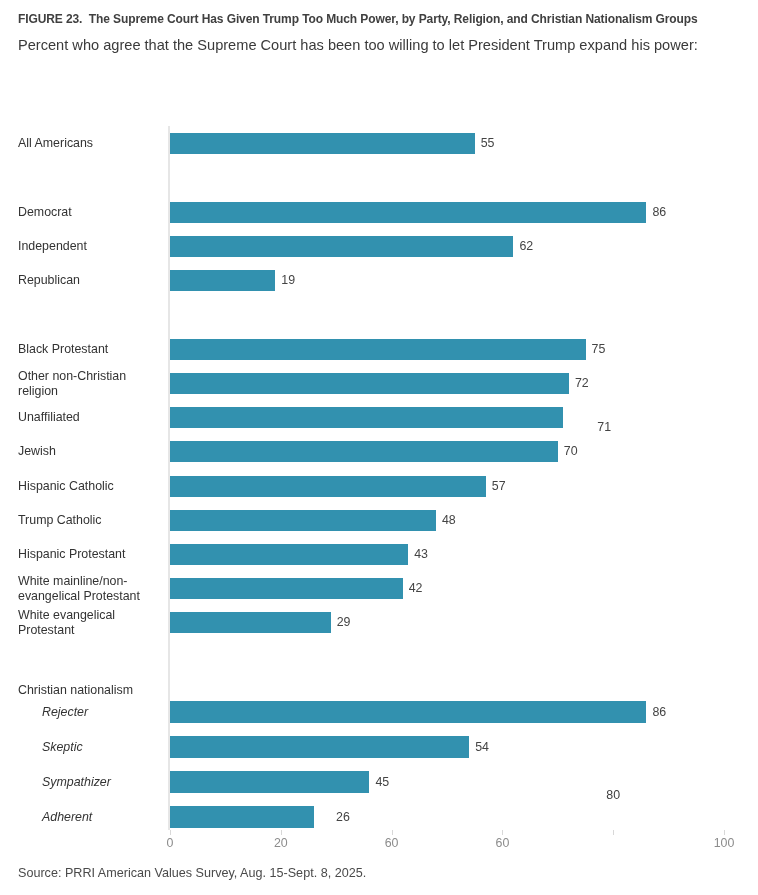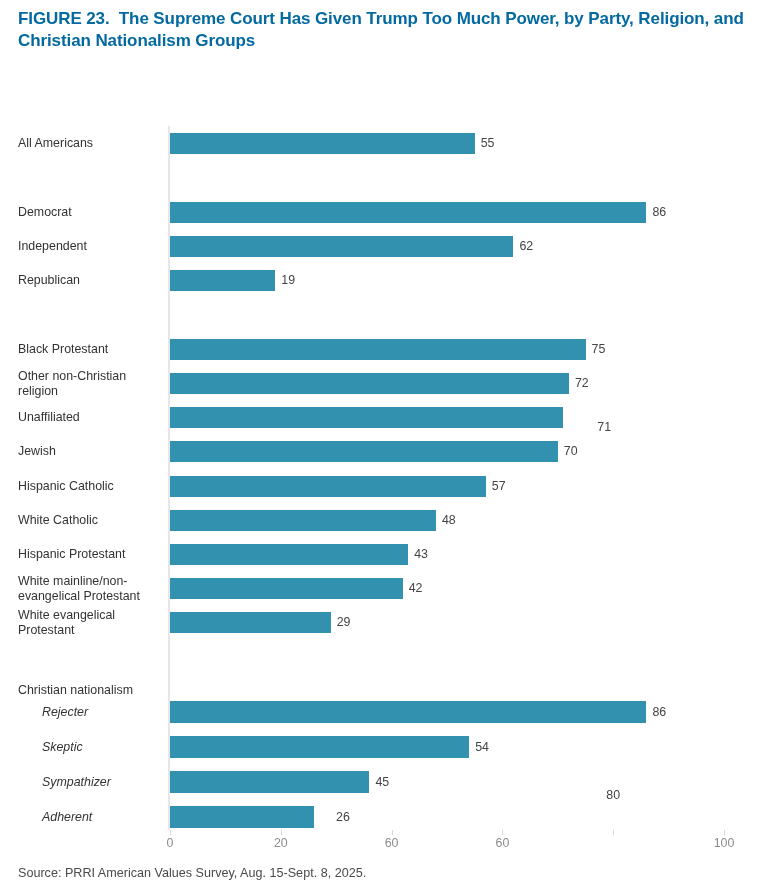--- a/index.html
+++ b/index.html
@@ -12,24 +12,24 @@
     height: 895px;
     position: relative;
     font-family: "Liberation Sans", sans-serif;
     color: #333333;
     overflow: hidden;
   }
 
   
   #header { position: absolute; left: 18px; top: 8px; width: 726px; }
   #fig-title {
-    font-size: 17px;
+    font-size: 12px;
     font-weight: bold;
     line-height: 22px;
-    color: #0369a1;
+    color: #404040;
     letter-spacing: -0.1px;
     white-space: pre-wrap;
   }
   #fig-subtitle {
     margin-top: 4px;
     font-size: 14.6px;
     font-weight: normal;
     line-height: 23px;
     color: #3a3a3a;
     white-space: pre-wrap;
@@ -87,20 +87,21 @@
     font-size: 12.6px;
     color: #4a4a4a;
     text-align: right;
   }
 </style>
 </head>
 <body>
 
 <div id="header">
   <div id="fig-title">FIGURE 23.  The Supreme Court Has Given Trump Too Much Power, by Party, Religion, and Christian Nationalism Groups</div>
+  <div id="fig-subtitle">Percent who agree that the Supreme Court has been too willing to let President Trump expand his power:</div>
 </div>
 
 <div id="plot">
     <div class="axis-line" style="left: 168px; top: 126px; height: 704px; background: rgb(230, 230, 230);"></div>
     <div class="cat-label" style="left: 18px; width: 146px; top: 683px;">Christian nationalism</div>
     <div class="bar" style="left: 170px; top: 133px; height: 21px; width: 304.7px; background: rgb(50, 145, 175);"></div>
     <div class="cat-label" style="left: 18px; width: 146px; top: 136px;">All Americans</div>
     <div class="val-label" style="left: 480.7px; top: 136px;">55</div>
     <div class="bar" style="left: 170px; top: 202px; height: 21px; width: 476.44px; background: rgb(50, 145, 175);"></div>
     <div class="cat-label" style="left: 18px; width: 146px; top: 205px;">Democrat</div>
@@ -121,21 +122,21 @@
     <div class="bar" style="left: 170px; top: 407px; height: 21px; width: 393.34px; background: rgb(50, 145, 175);"></div>
     <div class="cat-label" style="left: 18px; width: 146px; top: 410px;">Unaffiliated</div>
     <div class="val-label" style="left: 569.34px; top: 420px; margin-left: 28px;">71</div>
     <div class="bar" style="left: 170px; top: 441px; height: 21px; width: 387.8px; background: rgb(50, 145, 175);"></div>
     <div class="cat-label" style="left: 18px; width: 146px; top: 444px;">Jewish</div>
     <div class="val-label" style="left: 563.8px; top: 444px;">70</div>
     <div class="bar" style="left: 170px; top: 476px; height: 21px; width: 315.78px; background: rgb(50, 145, 175);"></div>
     <div class="cat-label" style="left: 18px; width: 146px; top: 479px;">Hispanic Catholic</div>
     <div class="val-label" style="left: 491.78px; top: 479px;">57</div>
     <div class="bar" style="left: 170px; top: 510px; height: 21px; width: 265.92px; background: rgb(50, 145, 175);"></div>
-    <div class="cat-label" style="left: 18px; width: 146px; top: 513px;">White Catholic</div>
+    <div class="cat-label" style="left: 18px; width: 146px; top: 513px;">Trump Catholic</div>
     <div class="val-label" style="left: 441.92px; top: 513px;">48</div>
     <div class="bar" style="left: 170px; top: 544px; height: 21px; width: 238.22px; background: rgb(50, 145, 175);"></div>
     <div class="cat-label" style="left: 18px; width: 146px; top: 547px;">Hispanic Protestant</div>
     <div class="val-label" style="left: 414.22px; top: 547px;">43</div>
     <div class="bar" style="left: 170px; top: 578px; height: 21px; width: 232.68px; background: rgb(50, 145, 175);"></div>
     <div class="cat-label" style="left: 18px; width: 146px; top: 573.5px;">White mainline/non-
 evangelical Protestant</div>
     <div class="val-label" style="left: 408.68px; top: 581px;">42</div>
     <div class="bar" style="left: 170px; top: 612px; height: 21px; width: 160.66px; background: rgb(50, 145, 175);"></div>
     <div class="cat-label" style="left: 18px; width: 146px; top: 607.5px;">White evangelical

